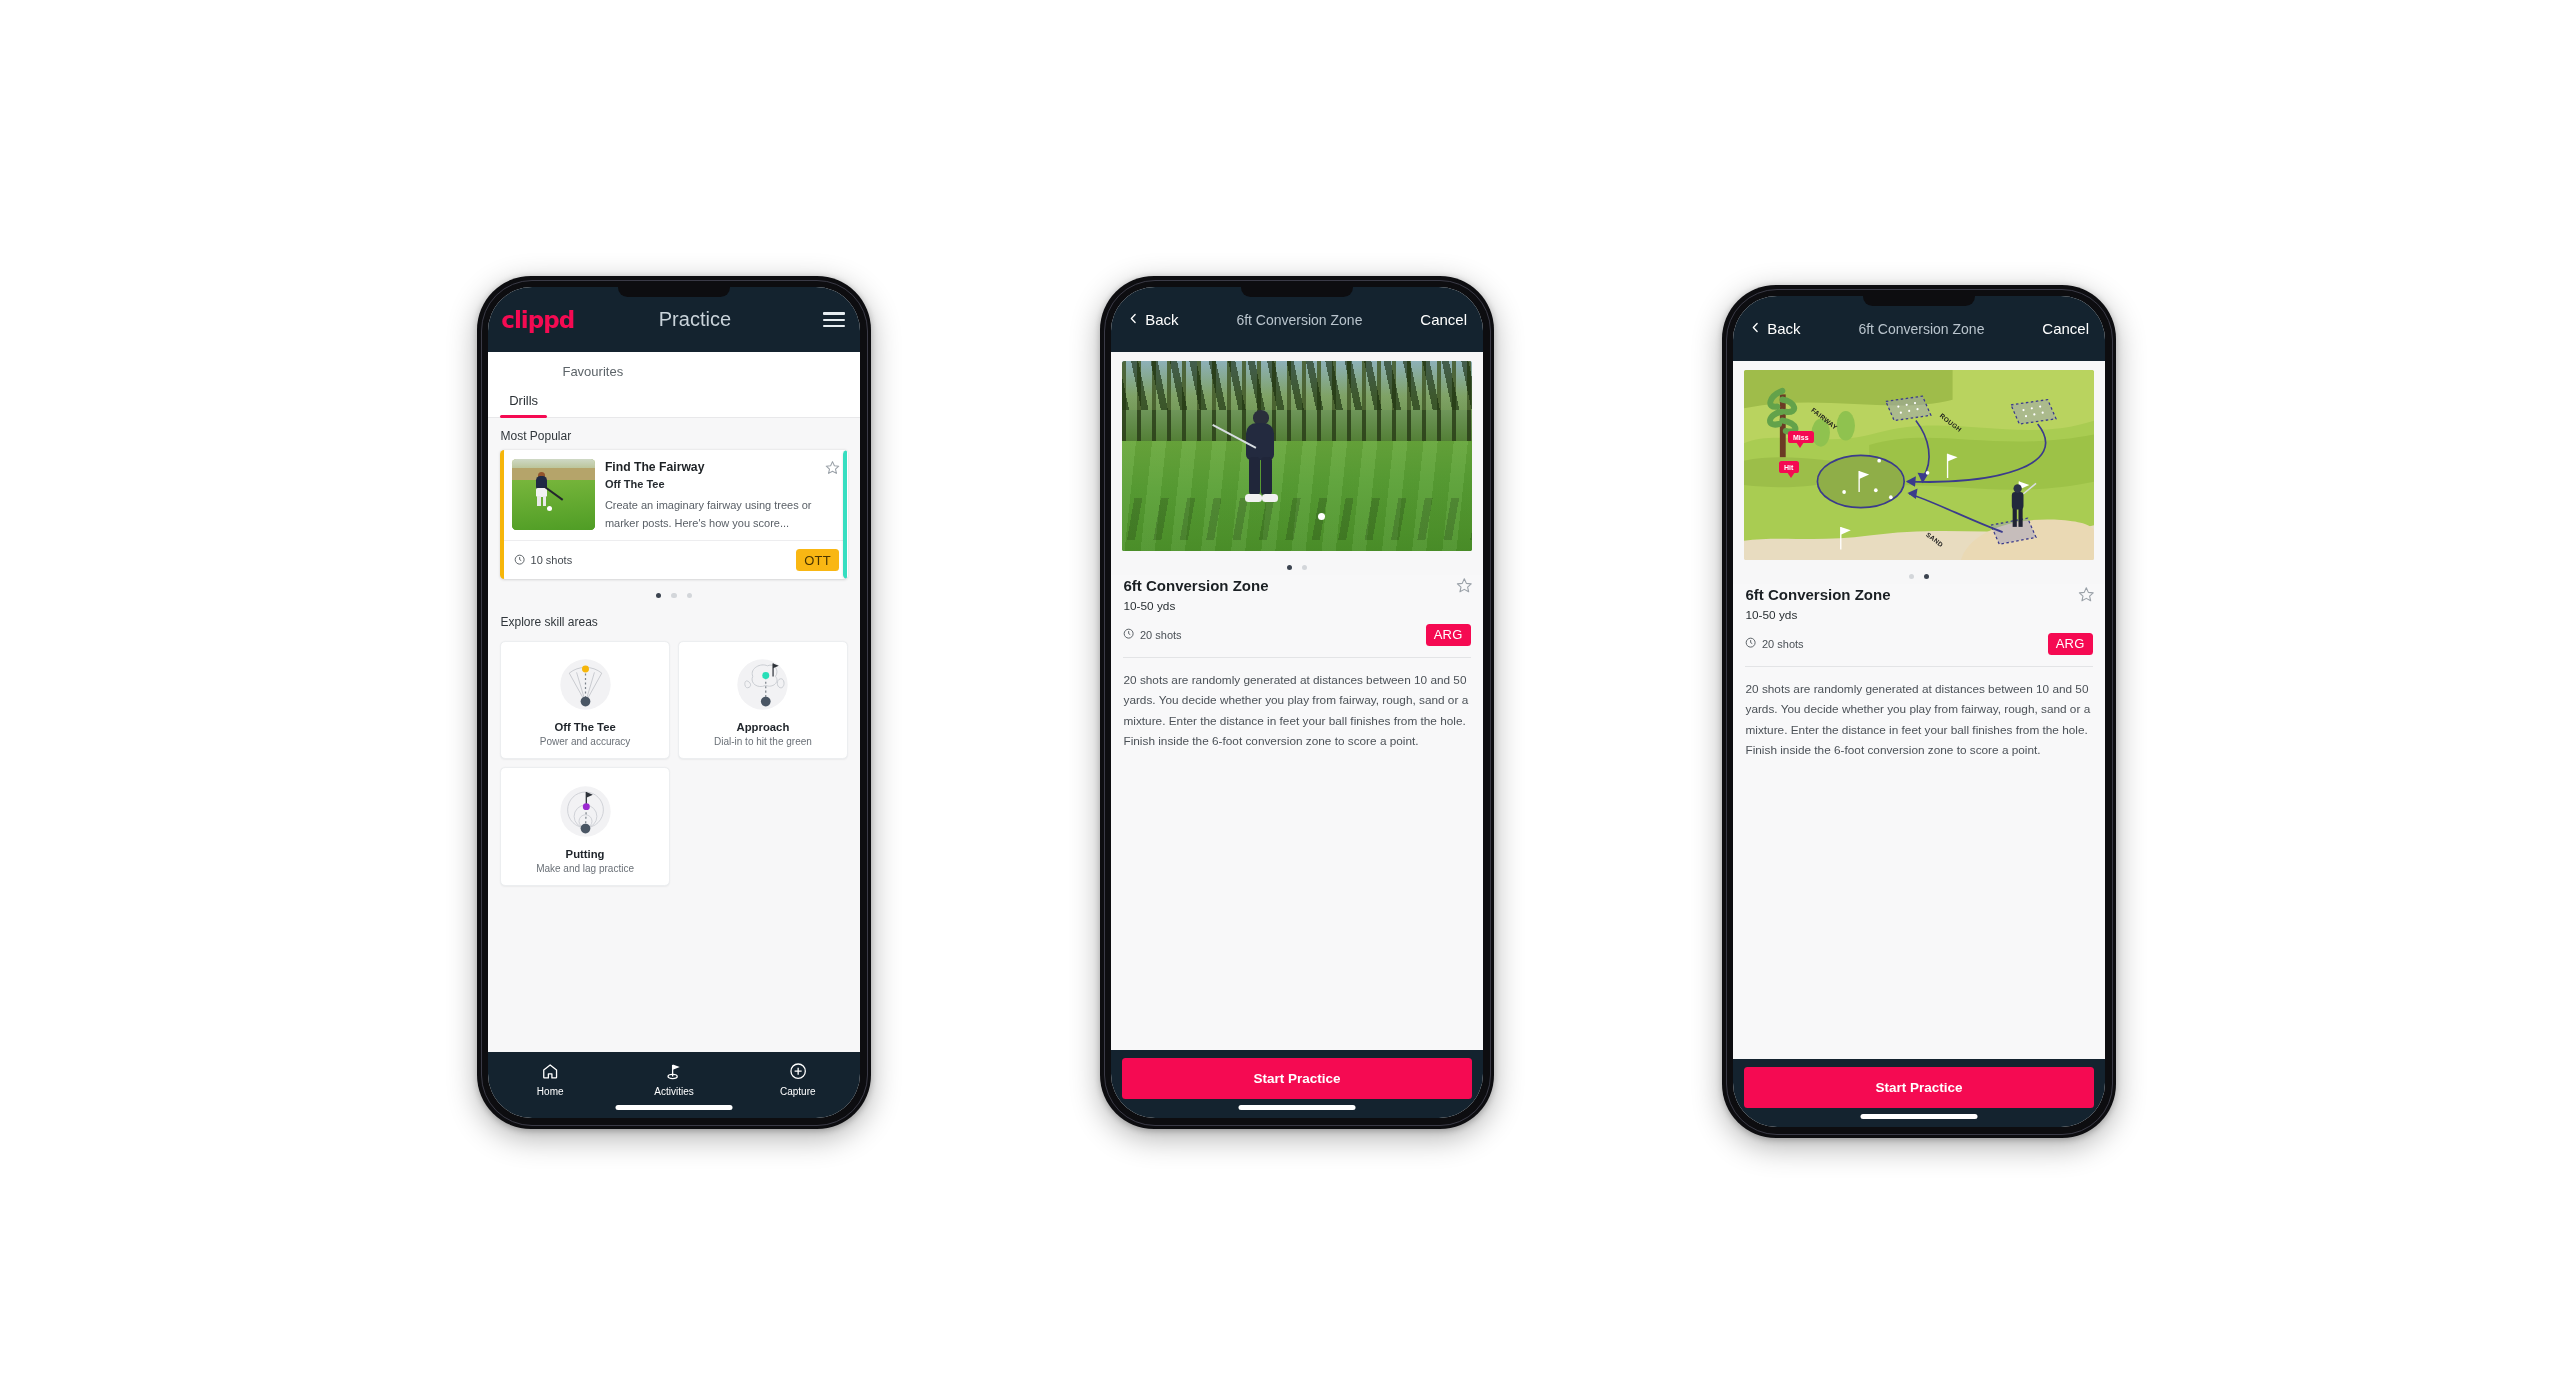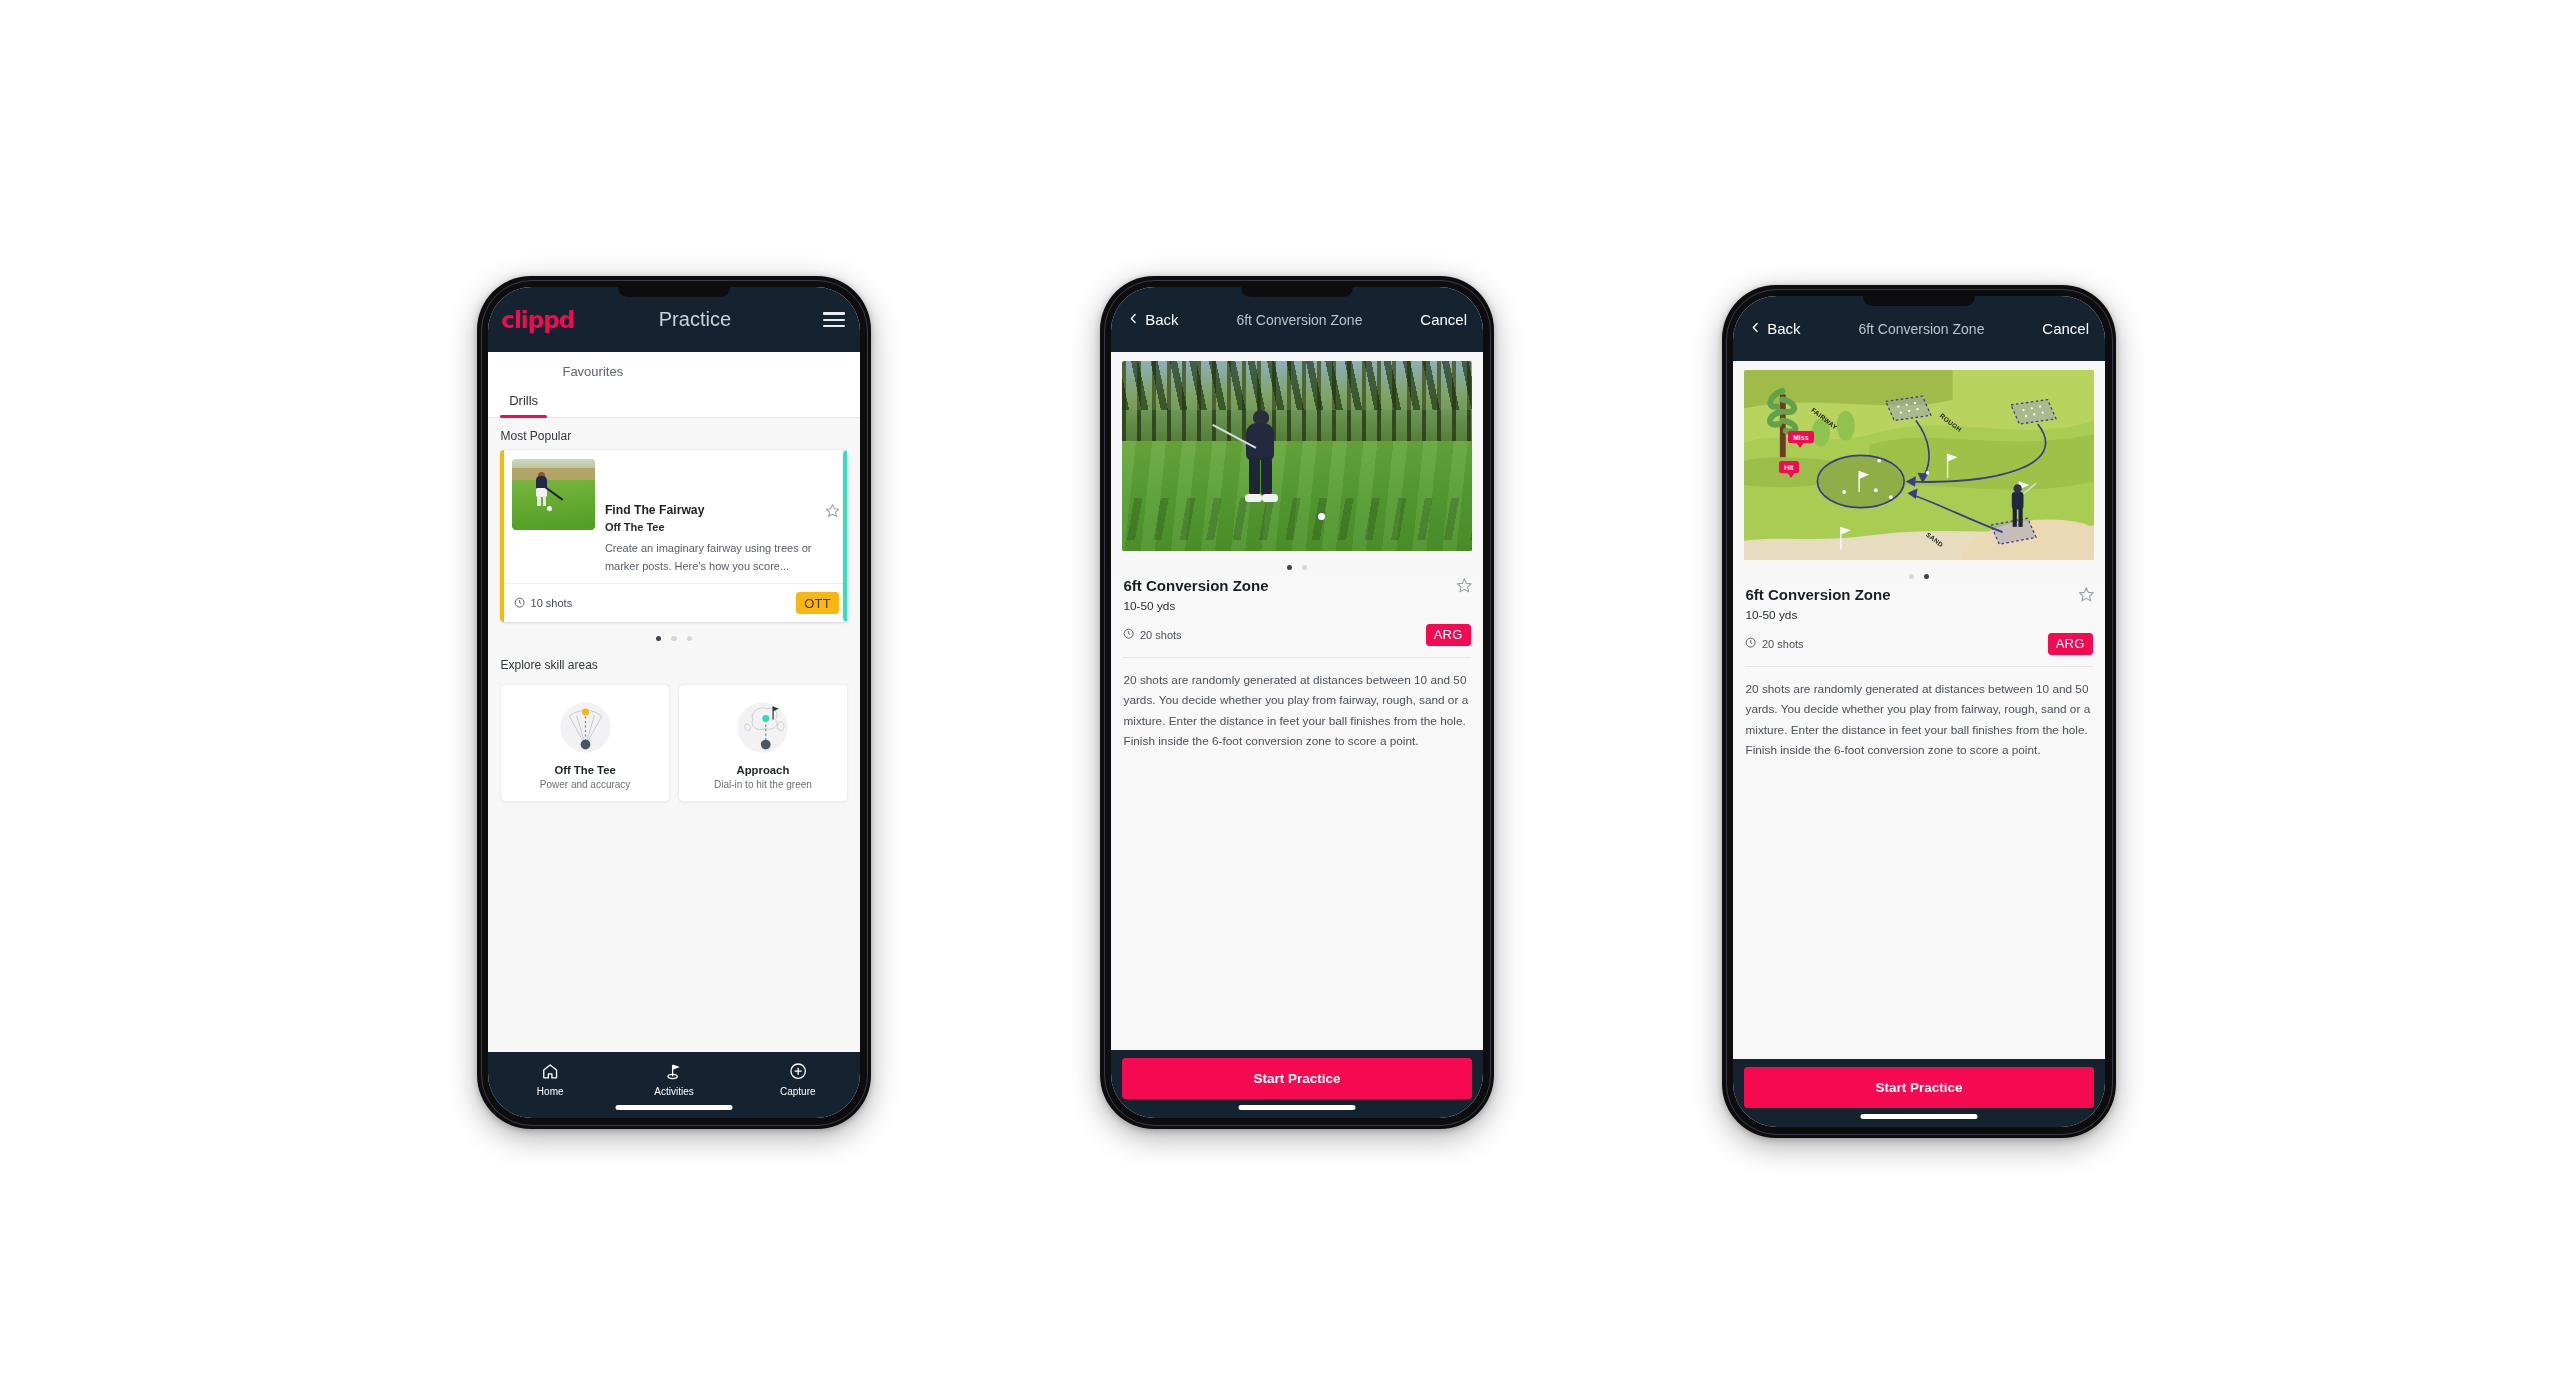--- a/index.html
+++ b/index.html
@@ -157,21 +157,21 @@
   }
   .drill-thumb .torso{position:absolute;top:0;left:2.6px;width:10.5px;height:13px;background:#1f2a44;border-radius:4.4px 4.4px 2.6px 2.6px;}
   .drill-thumb .head{position:absolute;top:-4.4px;left:4.4px;width:7px;height:7px;background:#93542c;border-radius:50%;}
   .drill-thumb .shorts{position:absolute;top:12.2px;left:2.6px;width:10.5px;height:8.7px;background:#f2f2f2;border-radius:1.7px;}
   .drill-thumb .leg{position:absolute;top:20px;left:3.5px;width:3.5px;height:9.6px;background:#e9e9e9;}
   .drill-thumb .leg2{position:absolute;top:20px;left:8.7px;width:3.5px;height:9.6px;background:#e9e9e9;}
   .drill-thumb .club{position:absolute;top:9.6px;left:11.3px;width:22px;height:1.7px;background:#23262c;transform:rotate(36deg);transform-origin:left center;}
   .drill-thumb .ball{position:absolute;left:42%;top:66%;width:5.2px;height:5.2px;border-radius:50%;background:#fff;}
 
   .drill-info { flex: 1 1 auto; min-width: 0; padding-top: 0.9px; }
-  .drill-title-row { display:flex; align-items:flex-start;margin-top:43px; }
+  .drill-title-row { display:flex; align-items:flex-start; }
   .drill-title { font-size: 12.2px; font-weight: 700; color: #1d2125; flex:1; }
   .drill-sub { font-size: 11px; font-weight: 700; color: #262b30; margin-top: 2.6px; }
   .drill-desc { font-size: 11px; color: #5a6067; line-height: 1.55; margin-top: 7.8px; }
   .star { width:15px;height:15px;flex:0 0 auto; cursor:pointer; }
   .star svg { display:block; }
 
   .drill-foot {
     border-top: 0.9px solid #ededef;
     display: flex; align-items: center;
     padding: 7.8px 8.7px 7.8px 9.6px;
@@ -445,20 +445,37 @@
                 <path d="M44 61 L44 30" stroke="#7b828a" stroke-width="1.5" stroke-dasharray="2.5 3" fill="none"></path>
                 <circle cx="44" cy="61" r="6" fill="#4a5664"></circle>
                 <circle cx="44" cy="29" r="4.3" fill="#27dfb8"></circle>
               </svg>
             </div>
             <div class="skill-name">Approach</div>
             <div class="skill-desc">Dial-in to hit the green</div>
           </div>
 
 
+          <div class="skill-card">
+            <div class="skill-ico">
+              <svg viewBox="0 0 80 80" width="65" height="65">
+                <circle cx="40" cy="40" r="31" fill="#f2f2f4"></circle>
+                <circle cx="40" cy="38" r="22" fill="none" stroke="#cbced3" stroke-width="1.1"></circle>
+                <circle cx="40" cy="46" r="14" fill="none" stroke="#cbced3" stroke-width="1.1"></circle>
+                <circle cx="40" cy="52" r="8" fill="none" stroke="#cbced3" stroke-width="1.1"></circle>
+                <path d="M41 16 L41 34" stroke="#2c3138" stroke-width="1.6"></path>
+                <path d="M41 16 L49 19.5 L41 23 Z" fill="#2c3138"></path>
+                <path d="M40 60 L41 34" stroke="#7b828a" stroke-width="1.5" stroke-dasharray="2.5 3" fill="none"></path>
+                <circle cx="40" cy="61" r="6" fill="#4a5664"></circle>
+                <circle cx="41" cy="34" r="4.3" fill="#9b28d0"></circle>
+              </svg>
+            </div>
+            <div class="skill-name">Putting</div>
+            <div class="skill-desc">Make and lag practice</div>
+          </div>
 
         </div>
       </div>
 
       <div class="bottom-nav">
         <div class="nav-item">
           <div class="nav-ico">
             <svg viewBox="0 0 24 24" width="18.3" height="18.3" fill="none" stroke="#ffffff" stroke-width="1.7" stroke-linejoin="round">
                 <path d="M3.6 10.5 12 3.8l8.4 6.7V20a.9.9 0 0 1-.9.9h-5.2v-5.4h-4.6v5.4H4.5a.9.9 0 0 1-.9-.9z"></path>
               </svg>

